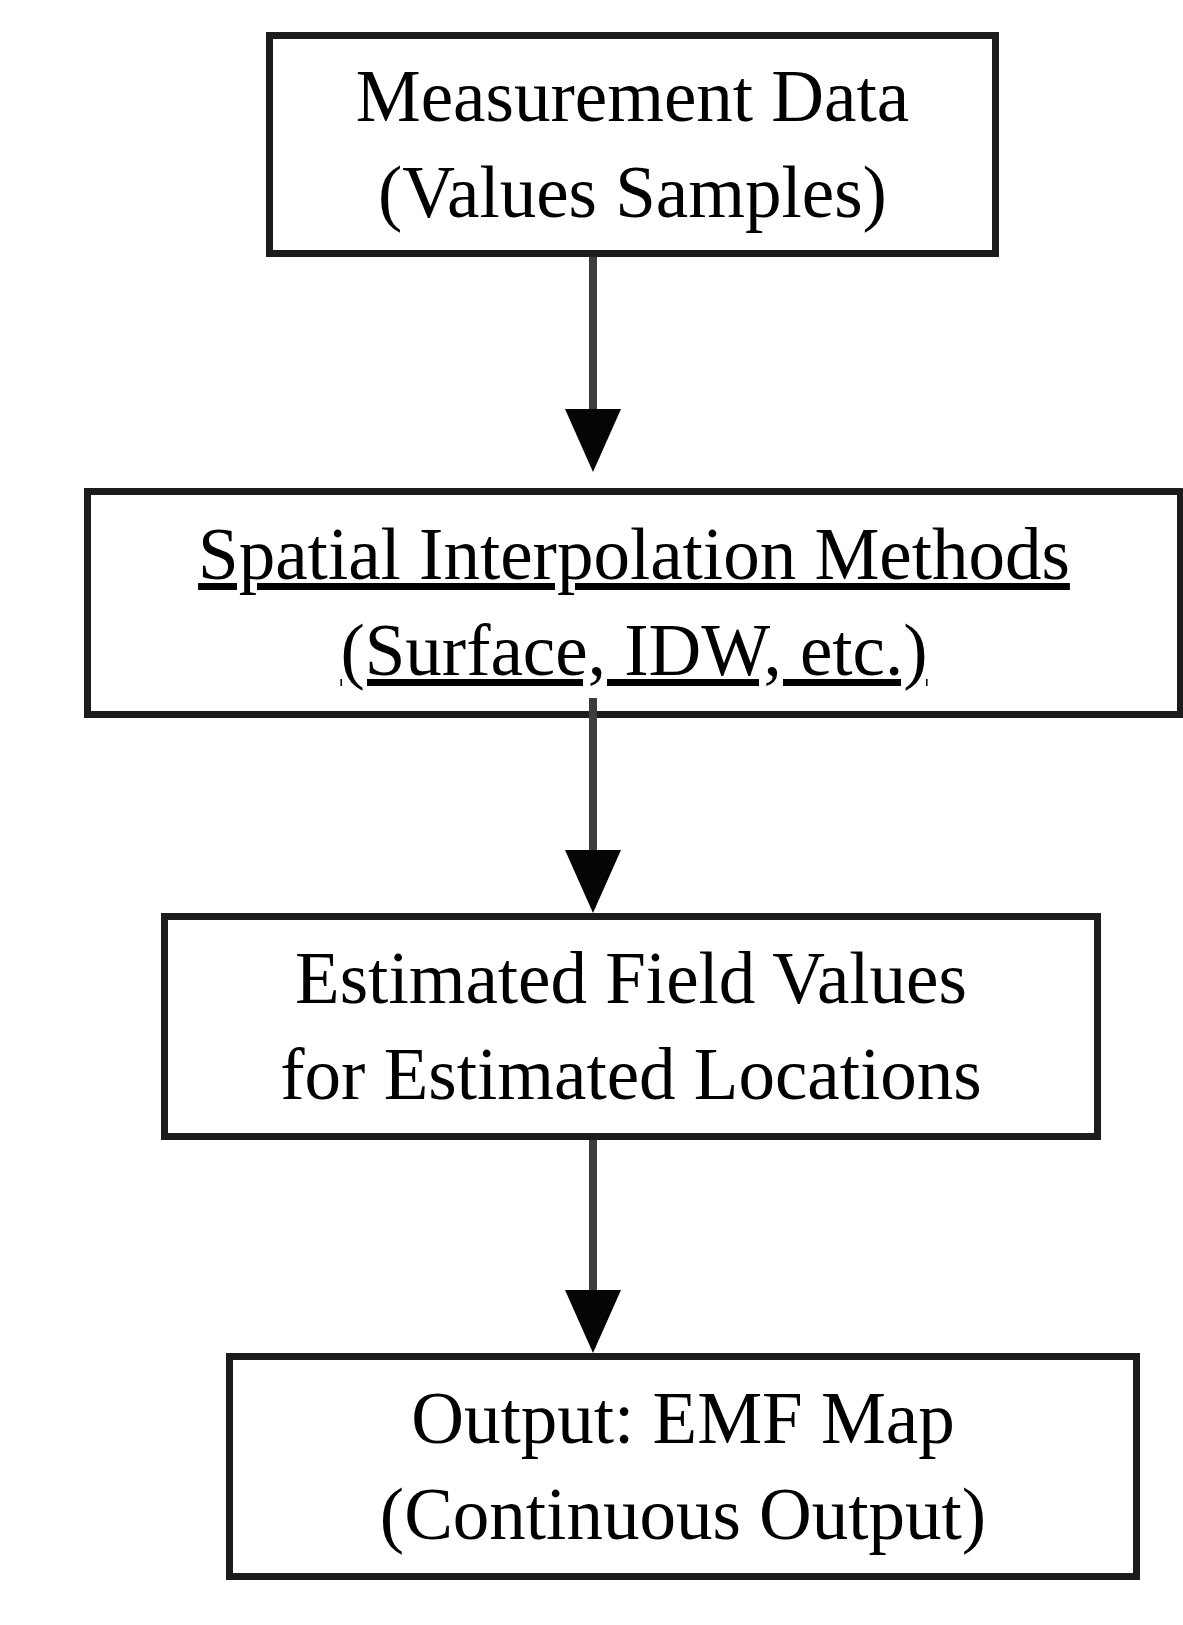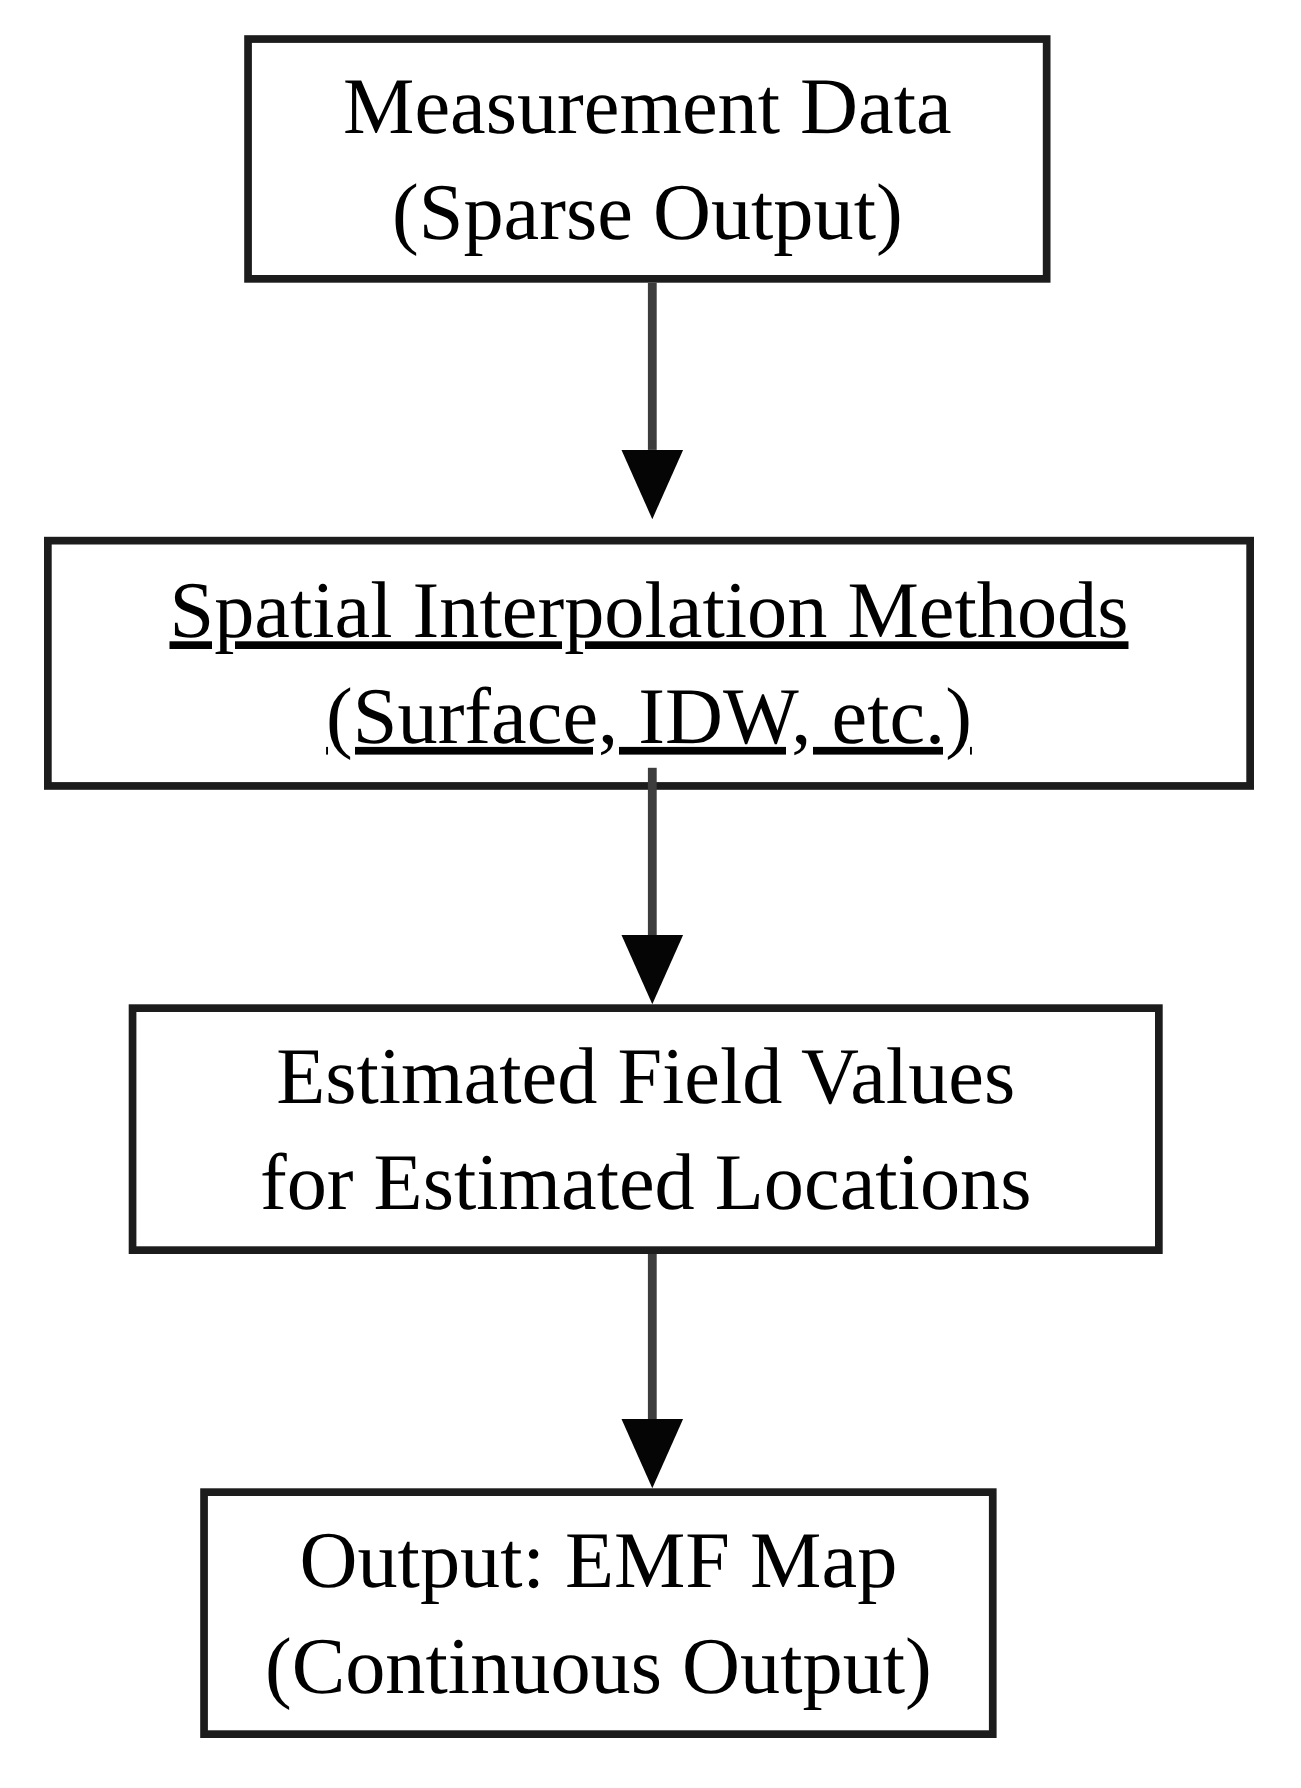--- a/index.html
+++ b/index.html
@@ -19,32 +19,33 @@
     position: absolute;
     box-sizing: border-box;
     border: 7px solid #1c1c1c;
     background: #ffffff;
     display: flex;
     flex-direction: column;
     align-items: center;
     justify-content: center;
     text-align: center;
     color: #000000;
+    margin-left: 44px;
   }
   .node-line {
     font-size: 73px;
     line-height: 96px;
     white-space: nowrap;
     color: #000000;
   }
   
   .node-1 { left: 222px; top: 32px;   width: 733px;  height: 225px; }
   .node-2 { left: 40px;  top: 488px;  width: 1100px; height: 230px; text-decoration: underline; }
   .node-3 { left: 117px; top: 913px;  width: 940px;  height: 227px; }
-  .node-4 { left: 182px; top: 1353px; width: 724px;  height: 227px; }
+  .node-4 { left: 182px; top: 1353px; width: 914px;  height: 227px; }
 
   .arrow {
     position: absolute;
     width: 56px;
     display: flex;
     flex-direction: column;
     align-items: center;
   }
   .arrow-1 { left: 565px; top: 257px; height: 215px; }
   .arrow-2 { left: 565px; top: 698px; height: 215px; }
@@ -63,21 +64,21 @@
     border-top: 63px solid #050505;
   }
 </style>
 </head>
 <body>
 
 <div class="canvas">
 
   <div class="node node-1">
     <div class="node-line">Measurement Data</div>
-    <div class="node-line">(Sparse Output)</div>
+    <div class="node-line">(Values Samples)</div>
   </div>
 
   <div class="arrow arrow-1">
     <div class="arrow-line"></div>
     <div class="arrow-head"></div>
   </div>
 
   <div class="node node-2">
     <div class="node-line">Spatial Interpolation Methods</div>
     <div class="node-line">(Surface, IDW, etc.)</div>

